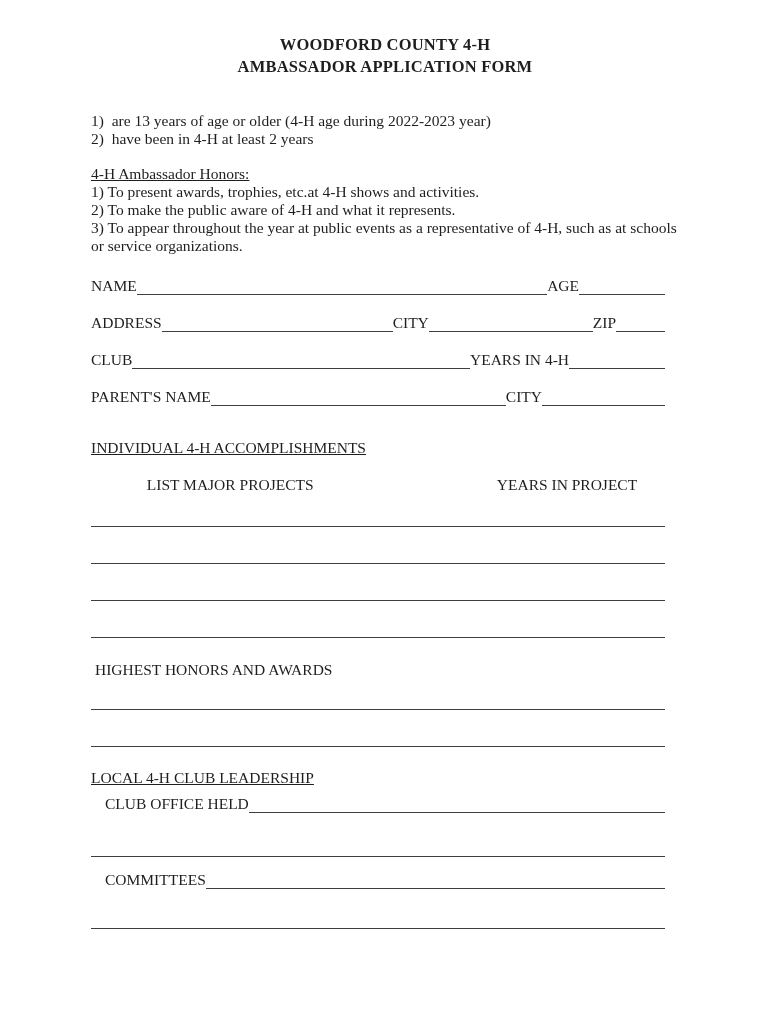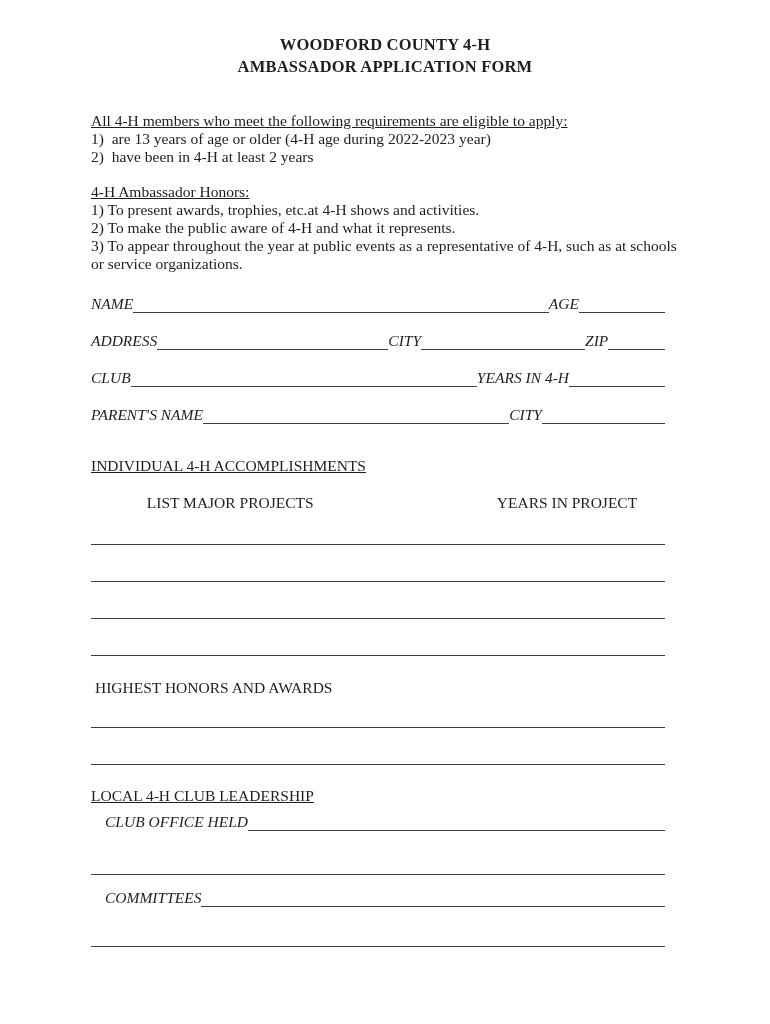--- a/index.html
+++ b/index.html
@@ -35,21 +35,20 @@
   .sec-honors { margin-top: 17px; }
   .sec-honors .wrapline { max-width: 592px; }
 
   .frows { margin-top: 22px; }
   .frow {
     display: flex;
     align-items: flex-end;
     height: 18px;
     margin-bottom: 19px;
     width: 574px;
-    font-style: italic;
   }
   .frow .lbl { white-space: pre; }
   .fill {
     border-bottom: 1px solid #3e3e3e;
     height: 16px;
     display: inline-block;
   }
   .grow { flex: 1 1 auto; }
 
   .acc-heading { margin-top: 33px; line-height: 18px; }
@@ -86,21 +85,20 @@
 <body>
 
 <div class="page">
 
   <div class="title">
     <div>WOODFORD COUNTY 4-H</div>
     <div>AMBASSADOR APPLICATION FORM</div>
   </div>
 
   <div class="sec-eligibility">
-    <div class="line uline">All 4-H members who meet the following requirements are eligible to apply:</div>
     <div class="line">1)  are 13 years of age or older (4-H age during 2022-2023 year)</div>
     <div class="line">2)  have been in 4-H at least 2 years</div>
   </div>
 
   <div class="sec-honors">
     <div class="line uline">4-H Ambassador Honors:</div>
     <div class="line">1) To present awards, trophies, etc.at 4-H shows and activities.</div>
     <div class="line">2) To make the public aware of 4-H and what it represents.</div>
     <div class="line wrapline">3) To appear throughout the year at public events as a representative of 4-H, such as at schools or service organizations.</div>
   </div>

